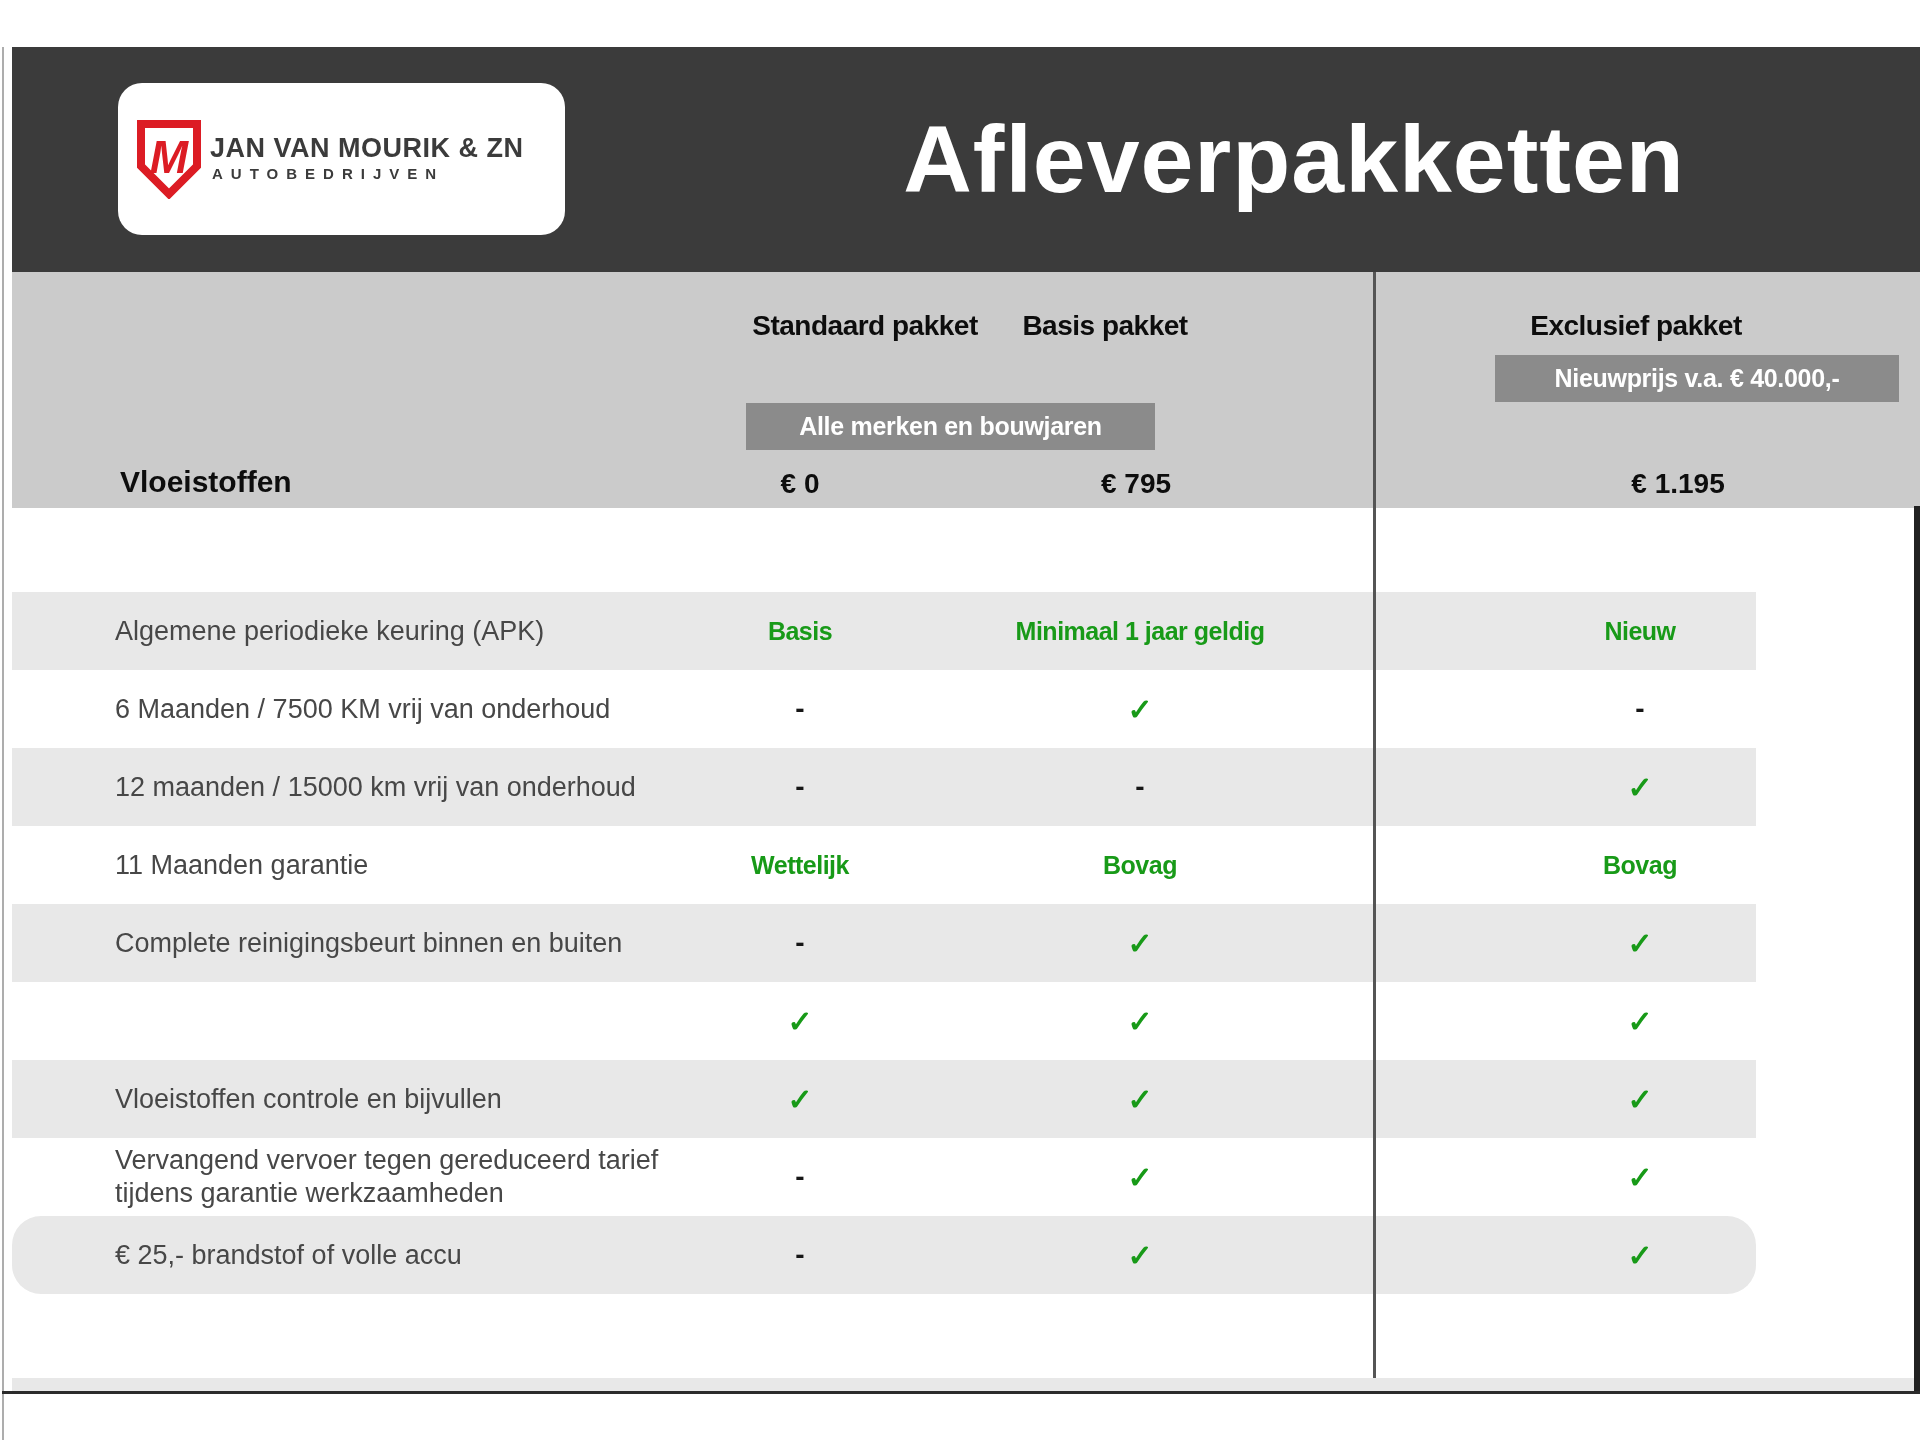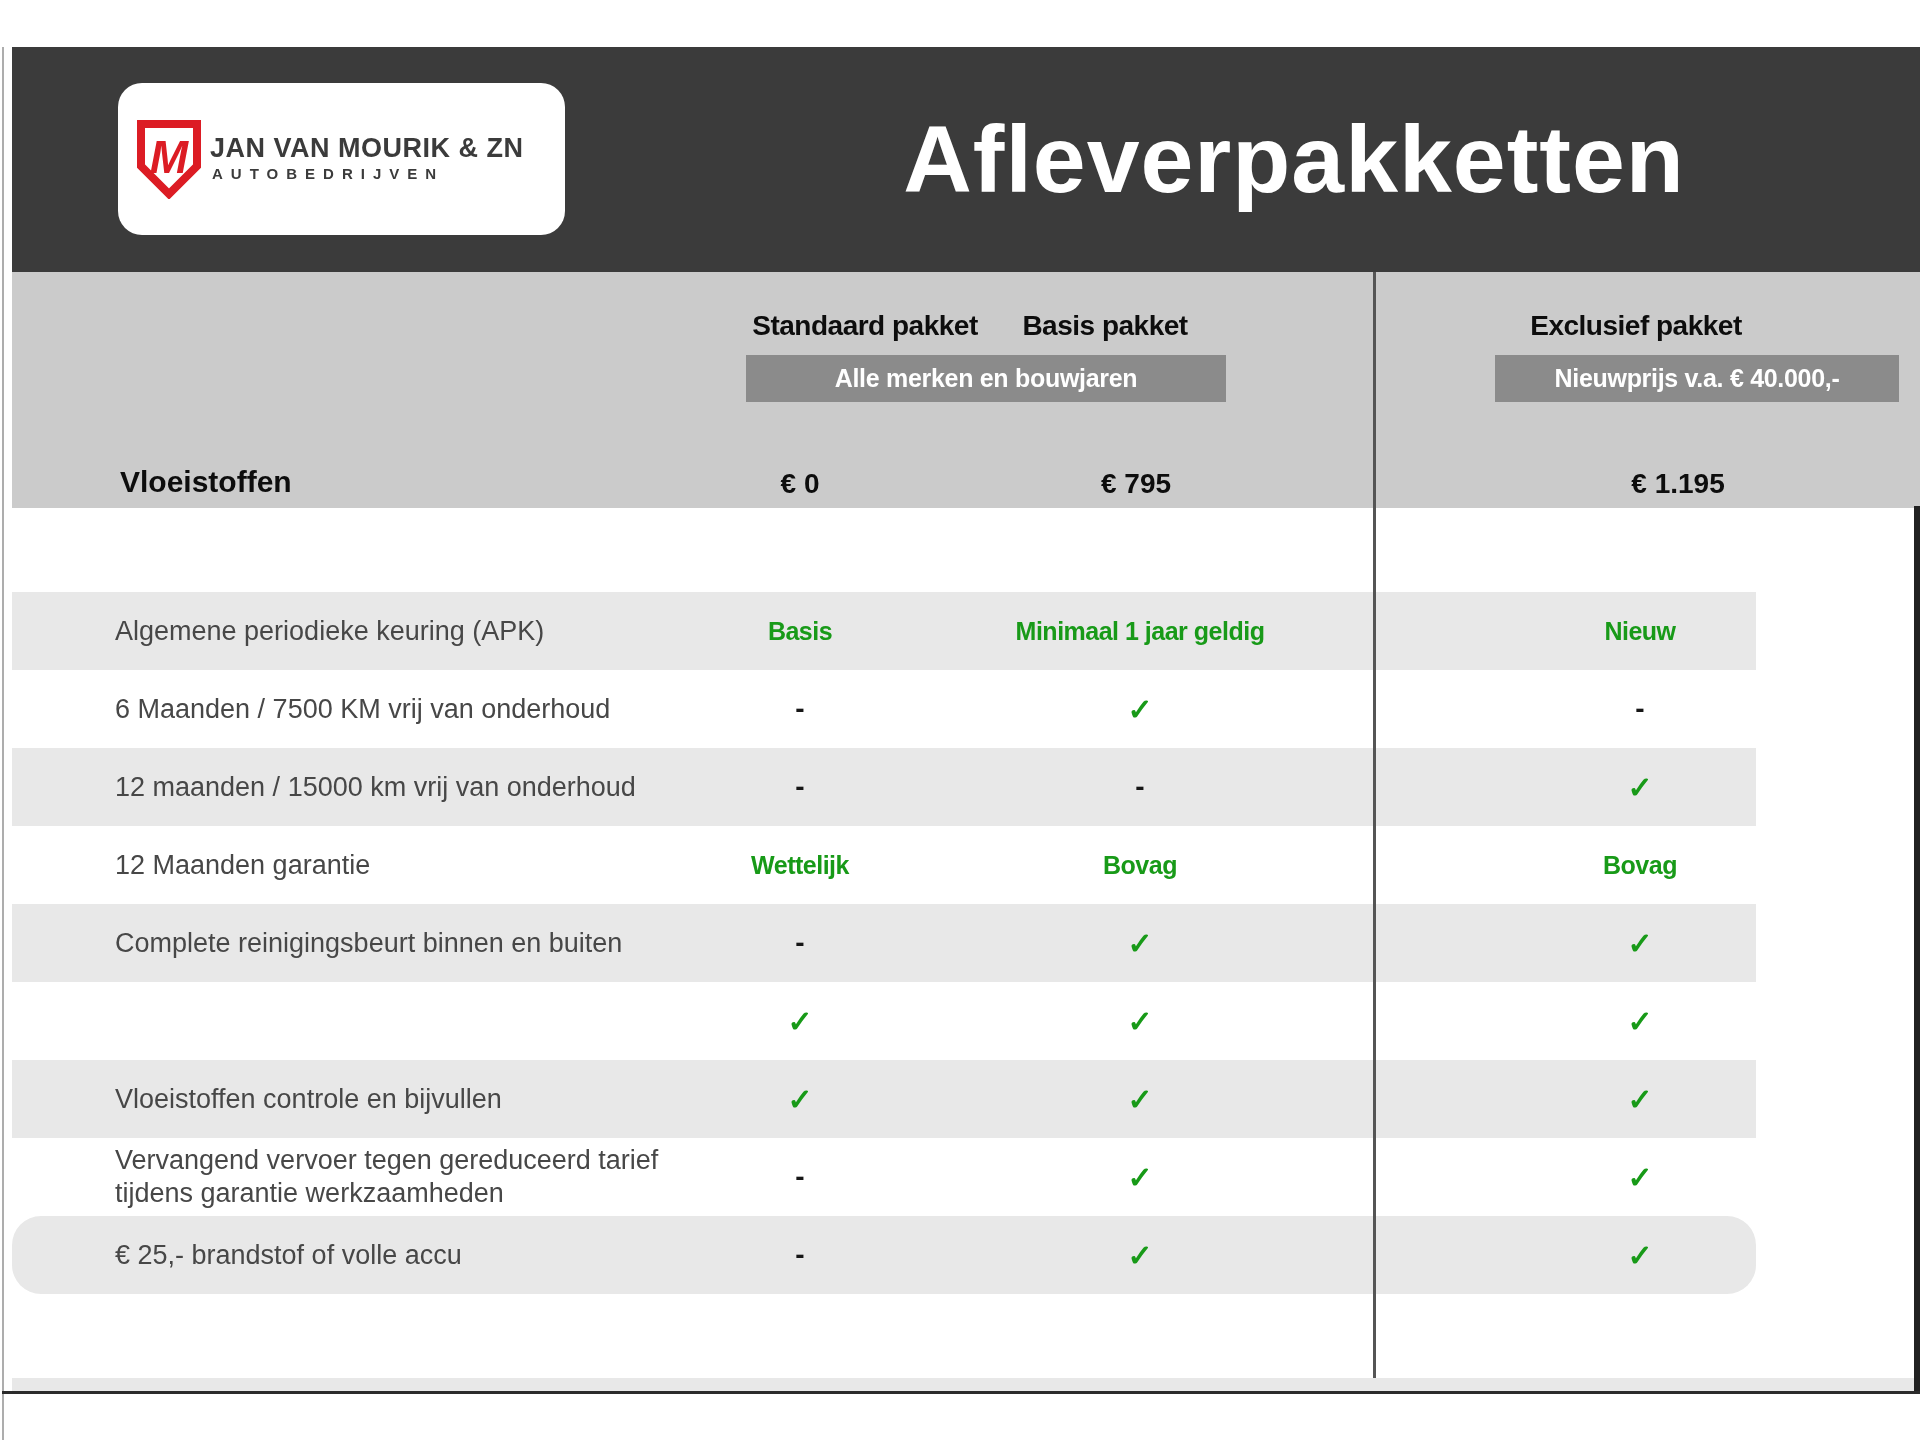--- a/index.html
+++ b/index.html
@@ -23,21 +23,21 @@
 
   .page-title{position:absolute;left:1282px;top:58px;transform:translateX(-50%);
     font-size:95px;font-weight:800;letter-spacing:1px;color:#fff;white-space:nowrap;}
 
   .band{position:absolute;left:12px;top:272px;width:1908px;height:236px;background:var(--band-bg);}
   .col-header{position:absolute;top:38px;transform:translateX(-50%);font-size:28px;font-weight:bold;
     letter-spacing:-.5px;color:var(--ink);white-space:nowrap;}
   .col-header.c1{left:853px;} .col-header.c2{left:1093px;} .col-header.c3{left:1624px;}
   .badge{position:absolute;top:83px;height:47px;background:var(--badge-bg);display:flex;align-items:center;justify-content:center;
     color:#fff;font-weight:bold;font-size:25px;letter-spacing:-.3px;white-space:nowrap;}
-  .badge.left{left:734px;width:480px;}
+  .badge.left{left:734px;width:409px;margin-top:48px;}
   .badge.right{left:1483px;width:404px;}
   .total-label{position:absolute;left:108px;top:193px;font-size:30px;font-weight:bold;color:var(--ink);}
   .price{position:absolute;top:196px;transform:translateX(-50%);font-size:28px;font-weight:bold;color:var(--ink);white-space:nowrap;}
   .price.c1{left:788px;} .price.c2{left:1124px;} .price.c3{left:1627px;margin-left:39px;}
 
   #rows{position:absolute;left:0;top:0;width:100%;height:100%;}
   .feature-row{position:absolute;left:12px;width:1744px;height:78px;}
   .feature-row.striped{background:var(--stripe);}
   .feature-label{position:absolute;left:103px;top:0;height:100%;display:flex;flex-direction:column;justify-content:center;
     font-size:27px;color:var(--label);line-height:33px;white-space:nowrap;}
@@ -121,21 +121,21 @@
         </div>
         <div class="cell c2">
           <span class="glyph-dash">-</span>
         </div>
         <div class="cell c3">
           <span class="glyph-check">✓</span>
         </div>
       </div>
       <div class="feature-row" style="top: 826px;">
         <div class="feature-label">
-          <div>12 Maanden  garantie</div>
+          <div>11 Maanden  garantie</div>
         </div>
         <div class="cell c1">
           <span class="cell-text">Wettelijk</span>
         </div>
         <div class="cell c2">
           <span class="cell-text">Bovag</span>
         </div>
         <div class="cell c3">
           <span class="cell-text">Bovag</span>
         </div>

